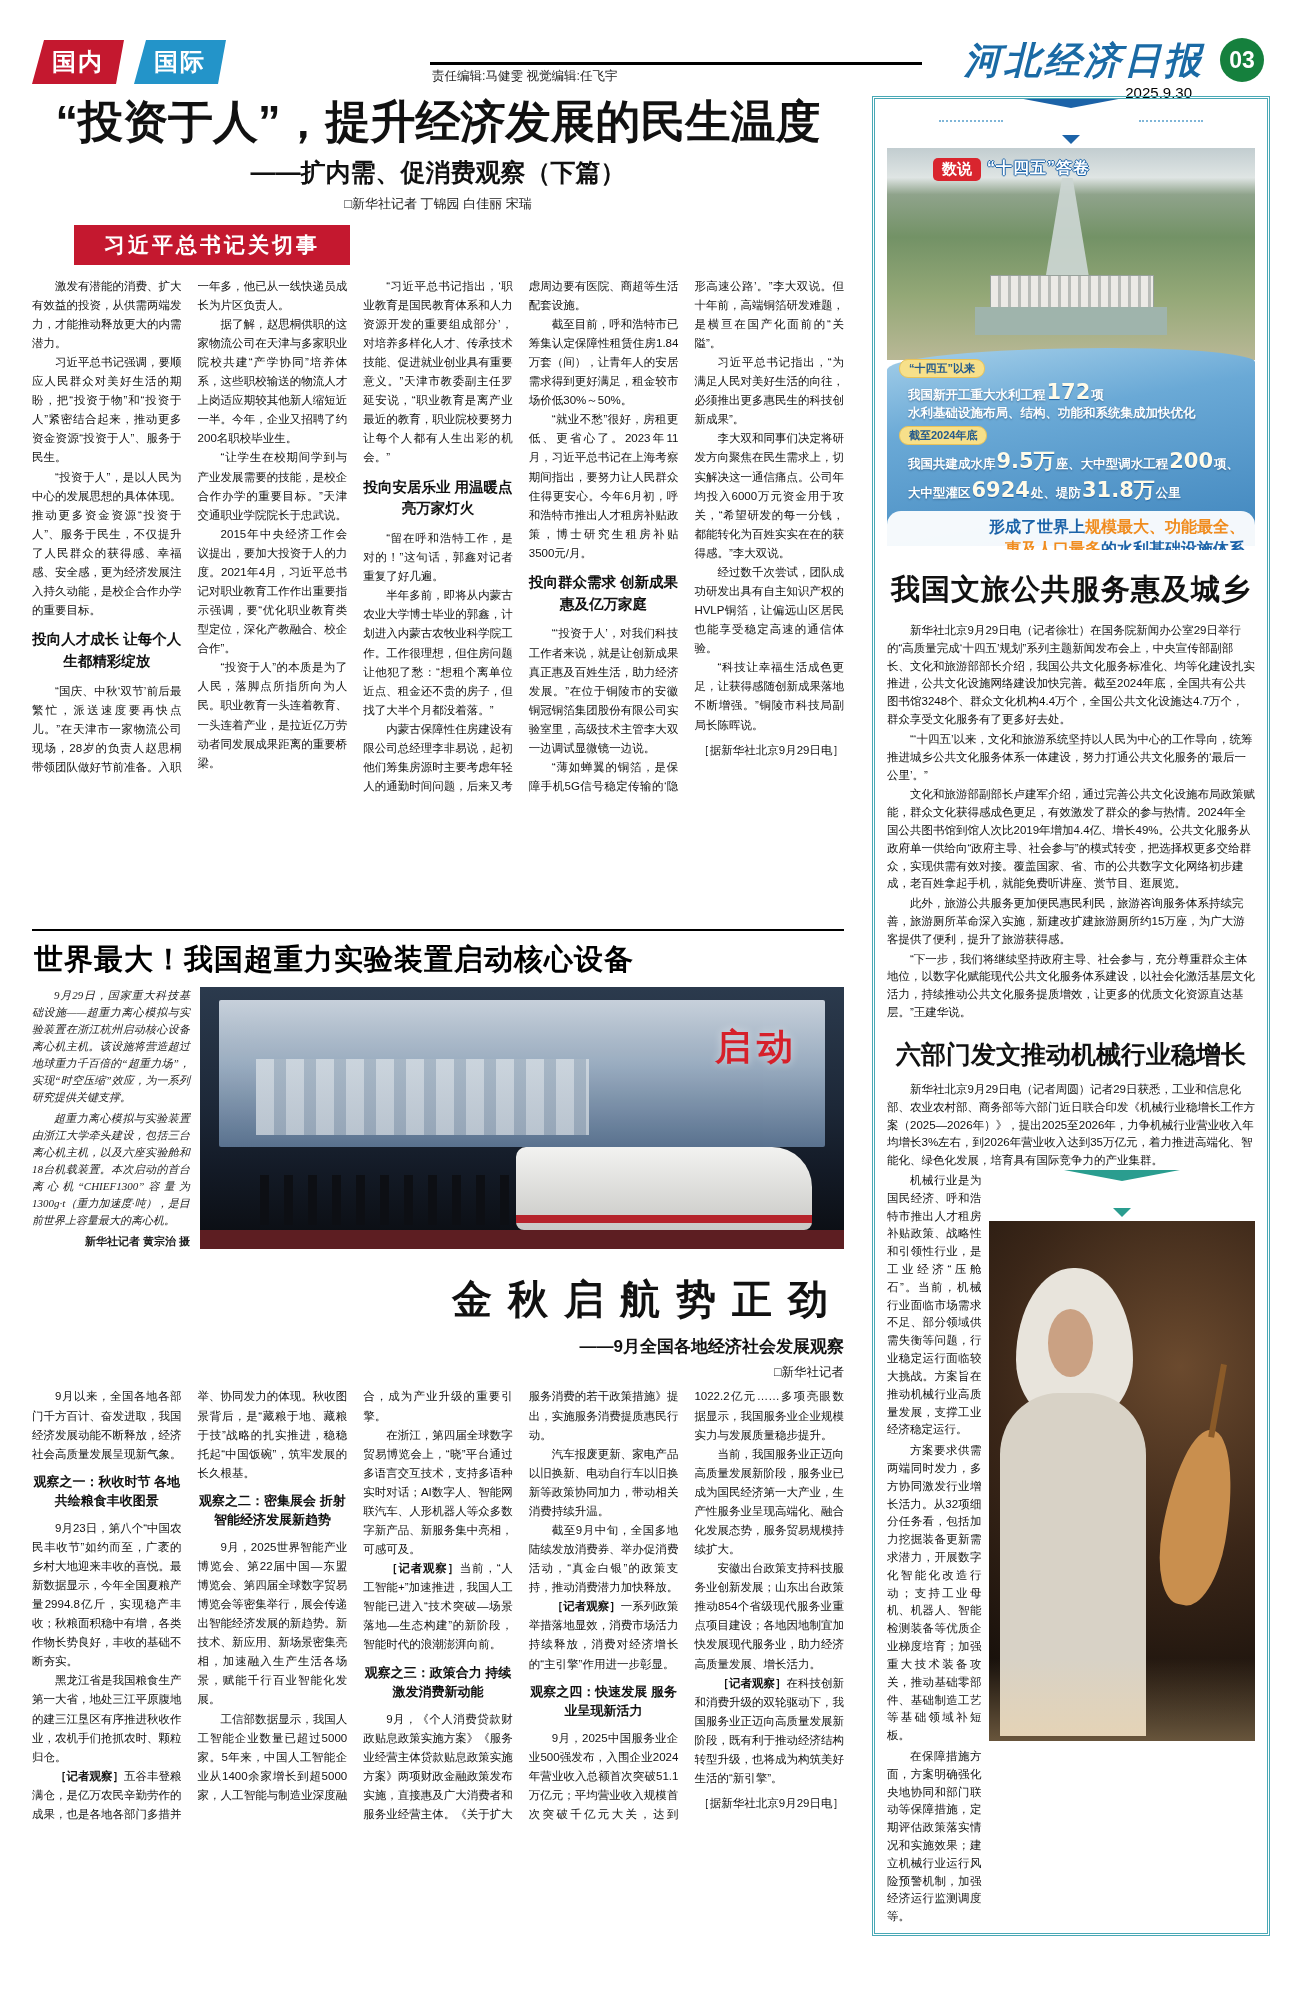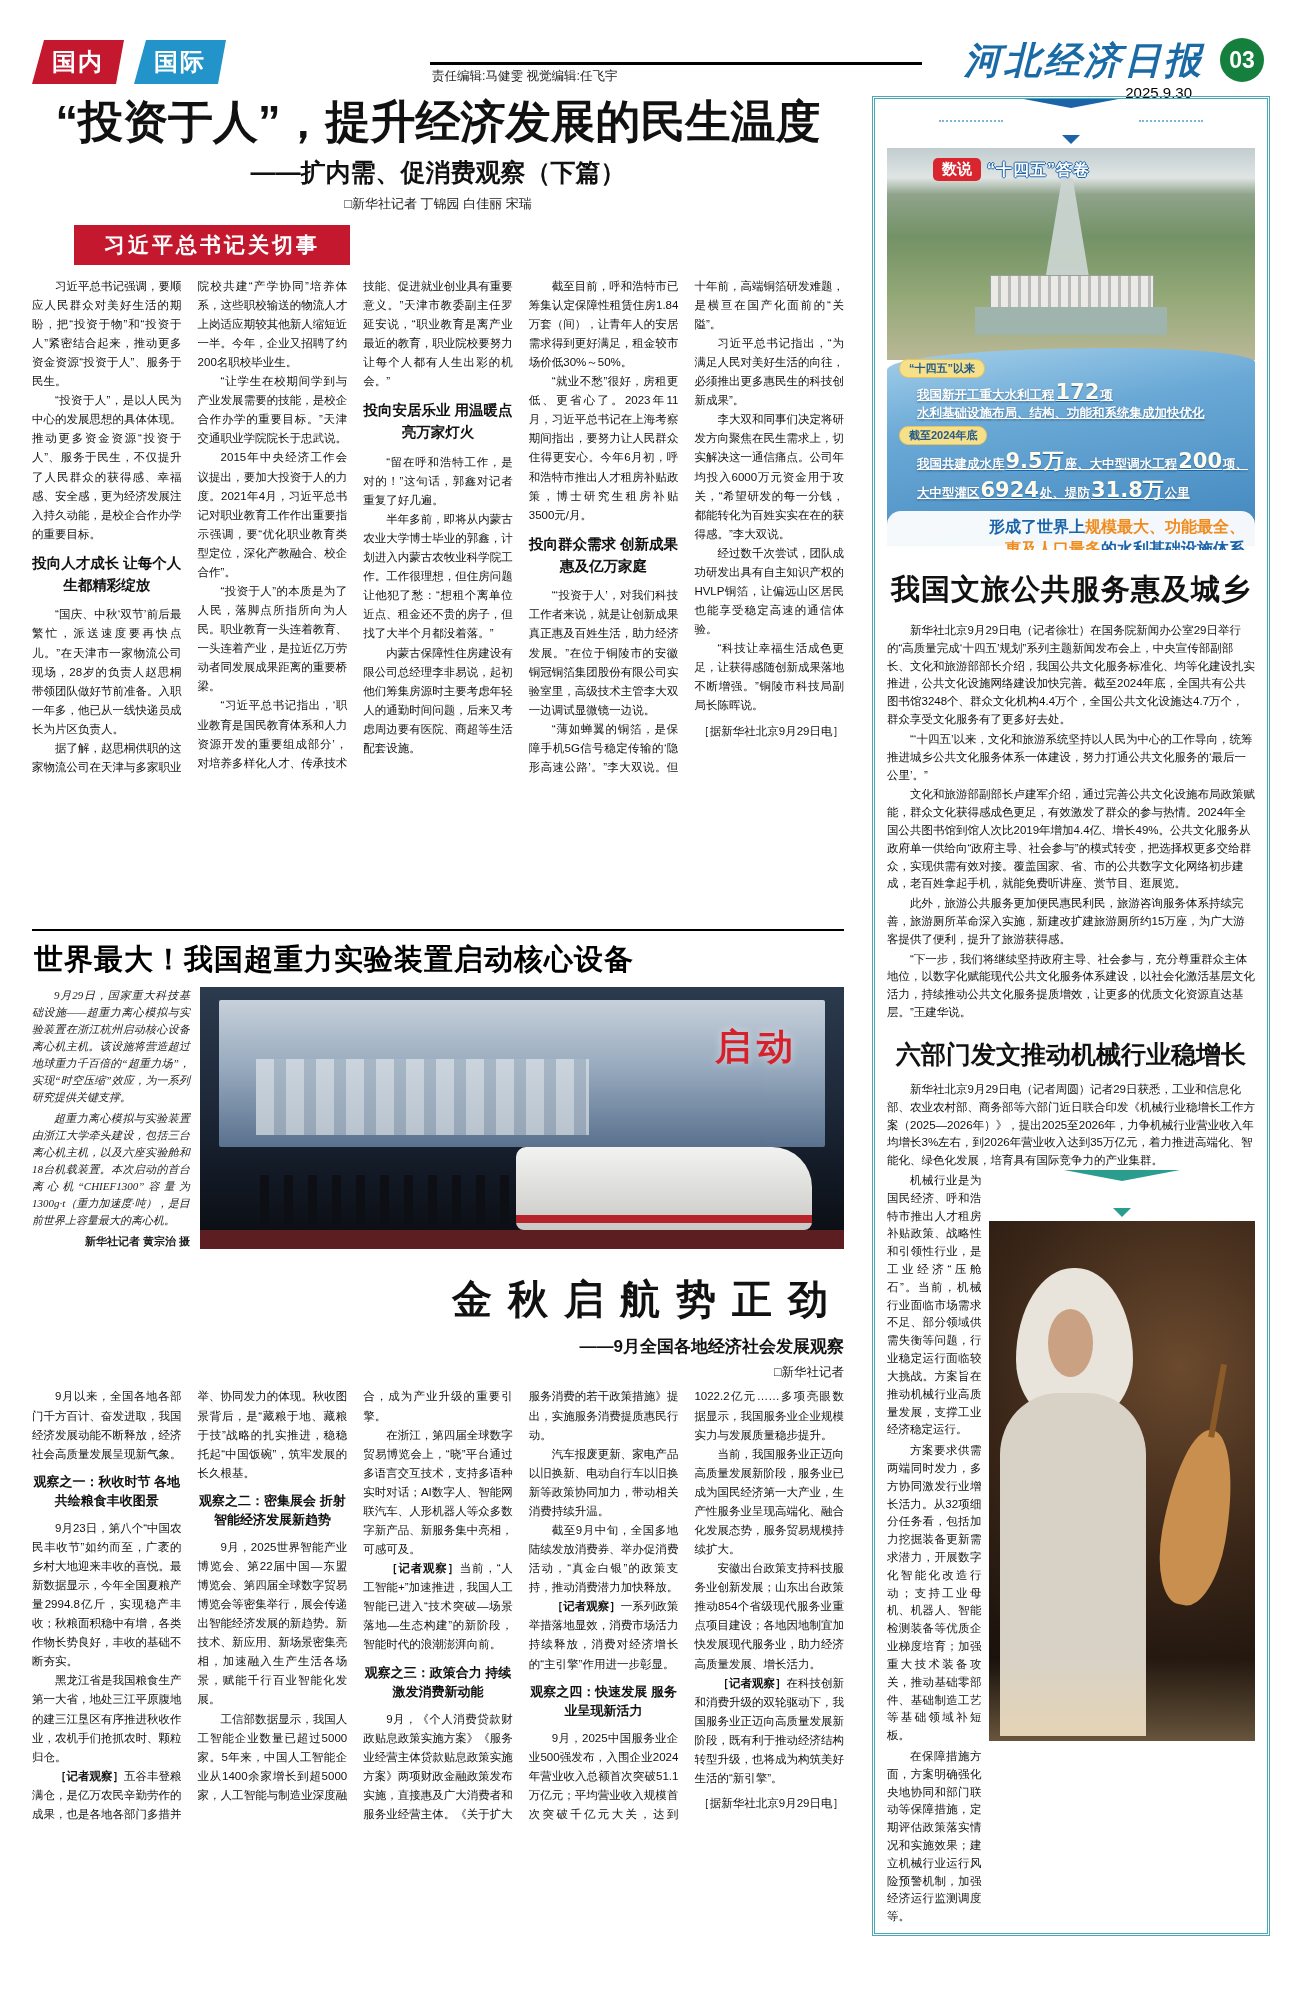--- a/index.html
+++ b/index.html
@@ -80,30 +80,30 @@
   .rib-teal{color:#2a9d8f;}
   
   .info{position:relative;height:402px;margin:4px 0 6px;overflow:hidden;}
   .info-photo{position:relative;height:212px;overflow:hidden;
       background:linear-gradient(180deg,#c2cdd0 0%,#dfe5e4 14%,#8fa38b 22%,#739266 42%,#94a877 70%,#b9b896 100%);}
   .river{position:absolute;left:43%;top:14%;width:12%;height:48%;background:#ccd6d2;opacity:.92;
          clip-path:polygon(38% 0,62% 0,100% 100%,0 100%);}
   .dam{position:absolute;left:28%;top:60%;width:44%;height:15%;border:1px solid #98a29c;
        background:repeating-linear-gradient(90deg,#eceae6 0 7px,#b9bcb8 7px 10px);}
   .damwater{position:absolute;left:24%;top:75%;width:52%;height:13%;background:#9fb4ac;}
-  .ds-title{position:absolute;left:10px;top:10px;display:flex;align-items:flex-end;gap:6px;padding-left:36px;}
+  .ds-title{position:absolute;left:10px;top:10px;display:flex;align-items:flex-start;gap:6px;padding-left:36px;}
   .ds-badge{background:#d9252e;color:#fff;font-weight:bold;font-size:15px;padding:2px 9px;border-radius:5px;}
   .ds-rest{color:#fff;font-weight:bold;font-size:16px;letter-spacing:1px;
            text-shadow:-1px 0 #1c63a8,1px 0 #1c63a8,0 -1px #1c63a8,0 1px #1c63a8;}
   .info-blue{position:relative;height:190px;margin-top:-12px;border-radius:60% 40% 0 0/22px 14px 0 0;
              background:linear-gradient(170deg,#a6d0ea 0%,#6aa9d6 35%,#3f85bd 100%);padding-top:8px;}
   .pill{display:inline-block;background:#f7e08a;color:#245a8c;font-weight:bold;font-size:11px;
         padding:1px 9px;border-radius:9px;border:1px solid #e8c35a;margin:3px 0 1px 12px;}
-  .stat-line{color:#fff;font-weight:bold;font-size:12.5px;margin:1px 0 1px 30px;
-             text-shadow:0 1px 2px rgba(0,40,80,.45);text-decoration:underline;}
+  .stat-line{color:#fff;font-weight:bold;font-size:12.5px;margin:1px 0 1px 21px;
+             text-shadow:0 1px 2px rgba(0,40,80,.45);}
   .stat-num{font-size:21px;font-weight:bold;color:#fffbe8;font-family:"DejaVu Sans",sans-serif;
             text-shadow:0 1px 1px #1c63a8;padding:0 1px;}
   .summary{background:rgba(255,255,255,.94);border-radius:14px;margin:7px 0 0;padding:5px 10px;
            text-align:right;font-weight:bold;font-size:16px;line-height:1.35;color:#1c63a8;}
   .summary .hl{color:#f08c1e;}
   
   .r-art h2{font-weight:bold;text-align:center;margin:0;}
   .h-wenlv{font-size:29px;letter-spacing:1px;margin:20px 0 12px !important;}
   .h-jixie{font-size:25px;margin:16px 0 10px !important;}
   .r-body .bp{font-size:11.5px;line-height:1.55;margin-bottom:2px;}
@@ -146,20 +146,21 @@
     <div class="m-head">
       <h1>“投资于人”，提升经济发展的民生温度</h1>
       <div class="sub">——扩内需、促消费观察（下篇）</div>
       <div class="byl">□新华社记者 丁锦园 白佳丽 宋瑞</div>
     </div>
 
     <div class="banner-red">习近平总书记关切事</div>
 
     <div class="cols-main">
 
+    <p class="bp k-p"><b class="tg"></b><span>激发有潜能的消费、扩大有效益的投资，从供需两端发力，才能推动释放更大的内需潜力。</span></p>
         <p class="bp k-p"><b class="tg"></b><span>习近平总书记强调，要顺应人民群众对美好生活的期盼，把“投资于物”和“投资于人”紧密结合起来，推动更多资金资源“投资于人”、服务于民生。</span></p>
         <p class="bp k-p"><b class="tg"></b><span>“投资于人”，是以人民为中心的发展思想的具体体现。推动更多资金资源“投资于人”、服务于民生，不仅提升了人民群众的获得感、幸福感、安全感，更为经济发展注入持久动能，是校企合作办学的重要目标。</span></p>
         <p class="bp k-h"><b class="tg"></b><span>投向人才成长 让每个人生都精彩绽放</span></p>
         <p class="bp k-p"><b class="tg"></b><span>“国庆、中秋‘双节’前后最繁忙，派送速度要再快点儿。”在天津市一家物流公司现场，28岁的负责人赵思桐带领团队做好节前准备。入职一年多，他已从一线快递员成长为片区负责人。</span></p>
         <p class="bp k-p"><b class="tg"></b><span>据了解，赵思桐供职的这家物流公司在天津与多家职业院校共建“产学协同”培养体系，这些职校输送的物流人才上岗适应期较其他新人缩短近一半。今年，企业又招聘了约200名职校毕业生。</span></p>
         <p class="bp k-p"><b class="tg"></b><span>“让学生在校期间学到与产业发展需要的技能，是校企合作办学的重要目标。”天津交通职业学院院长于忠武说。</span></p>
         <p class="bp k-p"><b class="tg"></b><span>2015年中央经济工作会议提出，要加大投资于人的力度。2021年4月，习近平总书记对职业教育工作作出重要指示强调，要“优化职业教育类型定位，深化产教融合、校企合作”。</span></p>
         <p class="bp k-p"><b class="tg"></b><span>“投资于人”的本质是为了人民，落脚点所指所向为人民。职业教育一头连着教育、一头连着产业，是拉近亿万劳动者同发展成果距离的重要桥梁。</span></p>
         <p class="bp k-p"><b class="tg"></b><span>“习近平总书记指出，‘职业教育是国民教育体系和人力资源开发的重要组成部分’，对培养多样化人才、传承技术技能、促进就业创业具有重要意义。”天津市教委副主任罗延安说，“职业教育是离产业最近的教育，职业院校要努力让每个人都有人生出彩的机会。”</span></p>
         <p class="bp k-h"><b class="tg"></b><span>投向安居乐业 用温暖点亮万家灯火</span></p>

